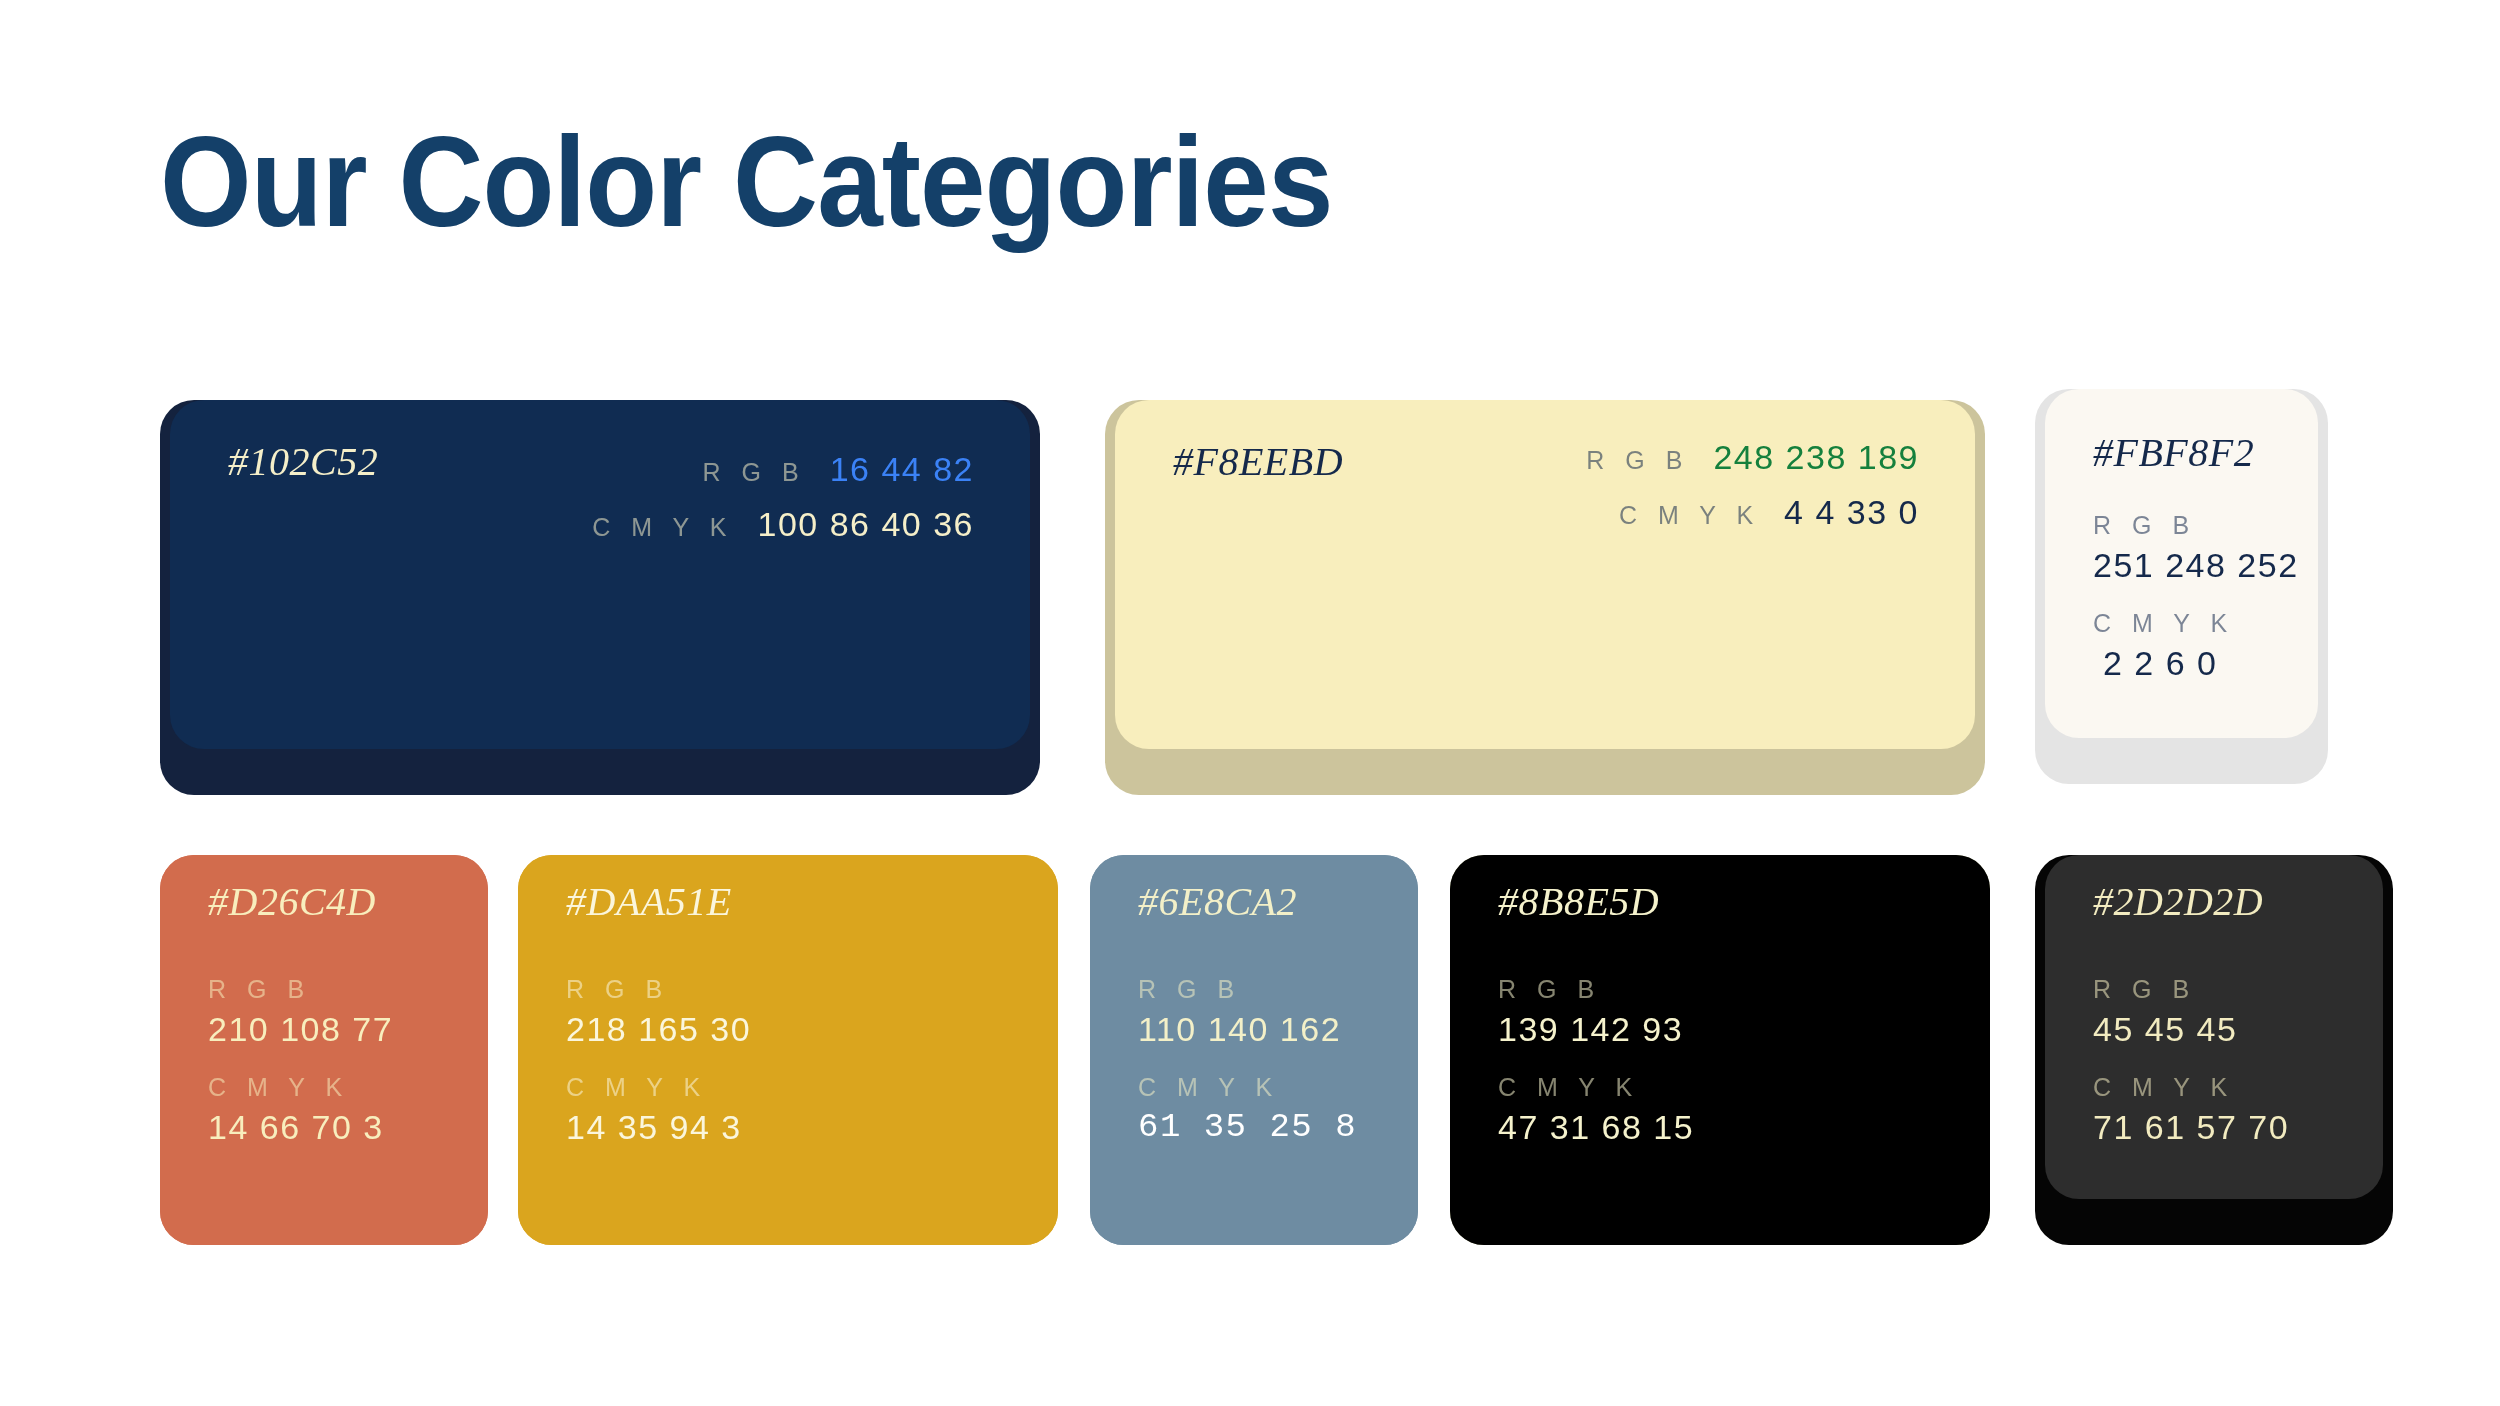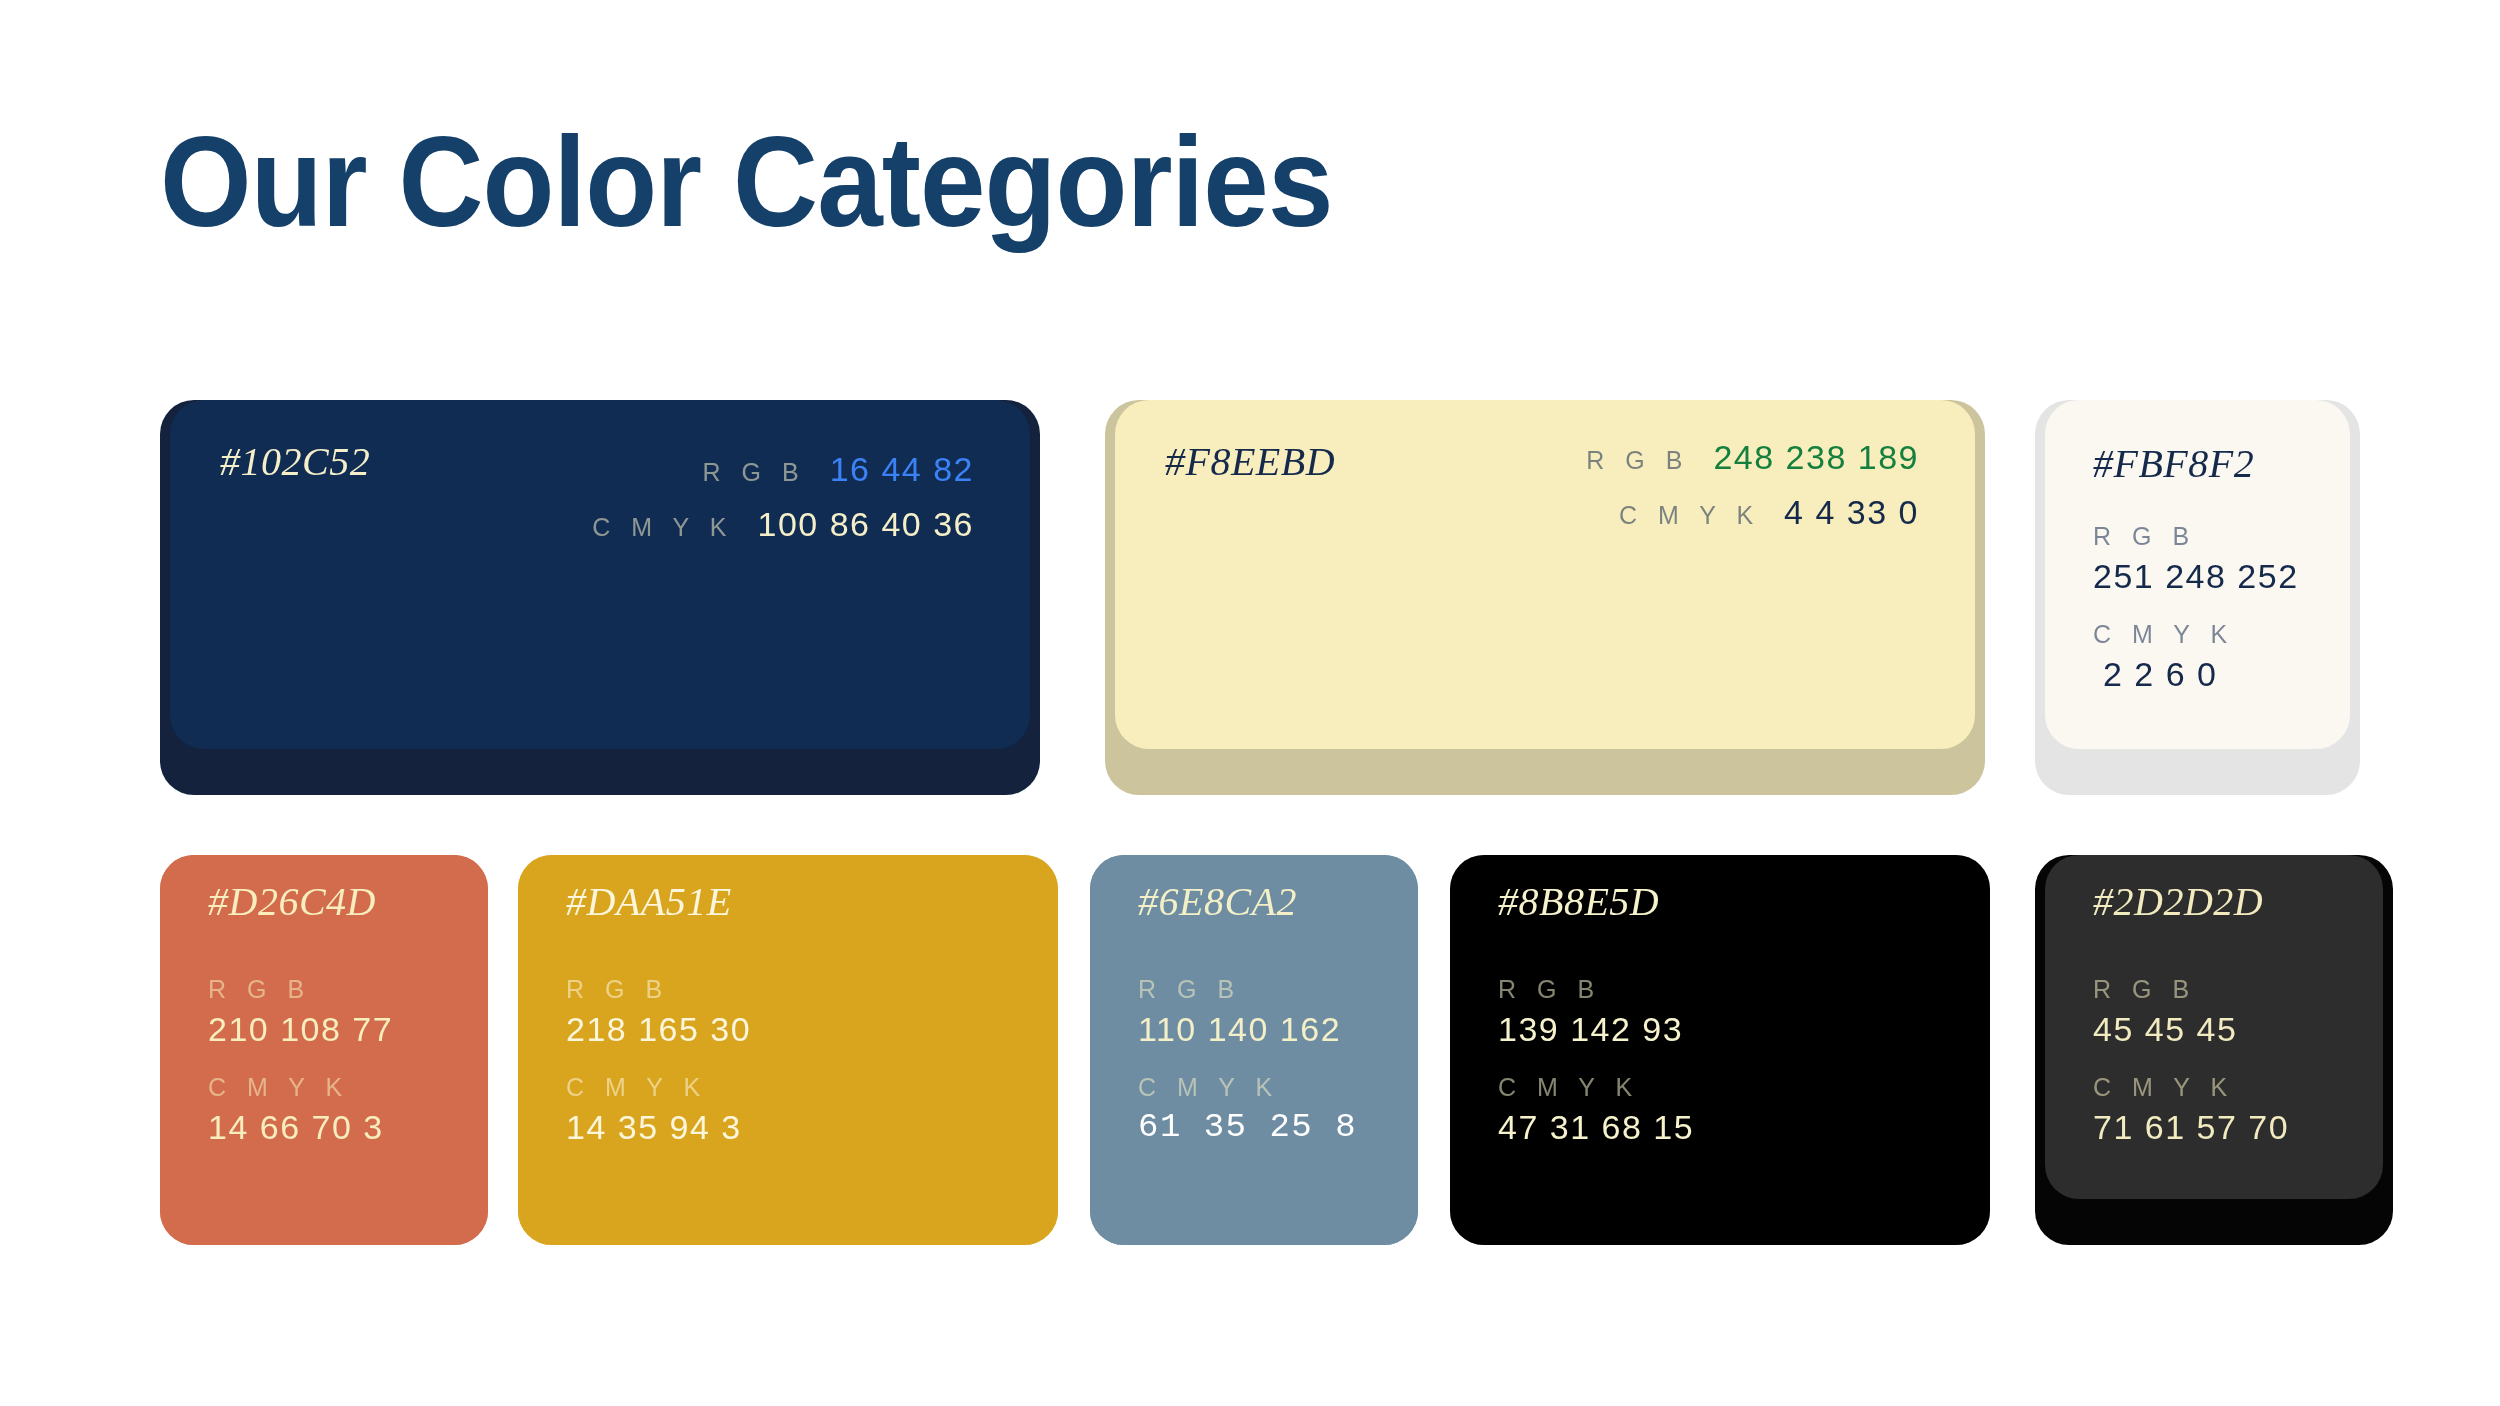--- a/index.html
+++ b/index.html
@@ -90,21 +90,21 @@
   }
   .spec-value {
     font-family: "Liberation Sans", sans-serif;
     font-size: 34px;
     letter-spacing: 1.5px;
     white-space: nowrap;
   }
 
   
   .layout-wide .hex-label {
-    left: 50px;
+    left: 58px;
     top: 38px;
   }
   .layout-wide .spec-rows {
     position: absolute;
     right: 56px;
     top: 38px;
     text-align: right;
   }
   .layout-wide .spec-row {
     display: flex;
@@ -193,21 +193,21 @@
             <span class="spec-value" style="color: #15803d;">248 238 189</span>
           </div>
           <div class="spec-row">
             <span class="spec-label" style="color: rgb(21, 41, 75);">C M Y K</span>
             <span class="spec-value" style="color: rgb(21, 41, 75);">4 4 33 0</span>
           </div>
         </div>
       </div>
     </div>
   </div>
-    <div class="swatch layered" style="left: 2035px; top: 400px; width: 325px; height: 395px;">
+    <div class="swatch layered" style="left: 2035px; top: 389px; width: 293px; height: 395px;">
     <div class="back-plate" style="background: rgb(228, 228, 228);"></div>
     <div class="front-face" style="background: rgb(251, 248, 242);">
       <div class="card-body layout-stack">
         <div class="hex-label" style="color: rgb(21, 41, 75);">#FBF8F2</div>
         <div class="spec-rows">
           <div class="spec-group">
             <span class="spec-label" style="color: rgb(21, 41, 75);">R G B</span>
             <span class="spec-value" style="color: rgb(21, 41, 75);">251 248 252</span>
           </div>
           <div class="spec-group">

